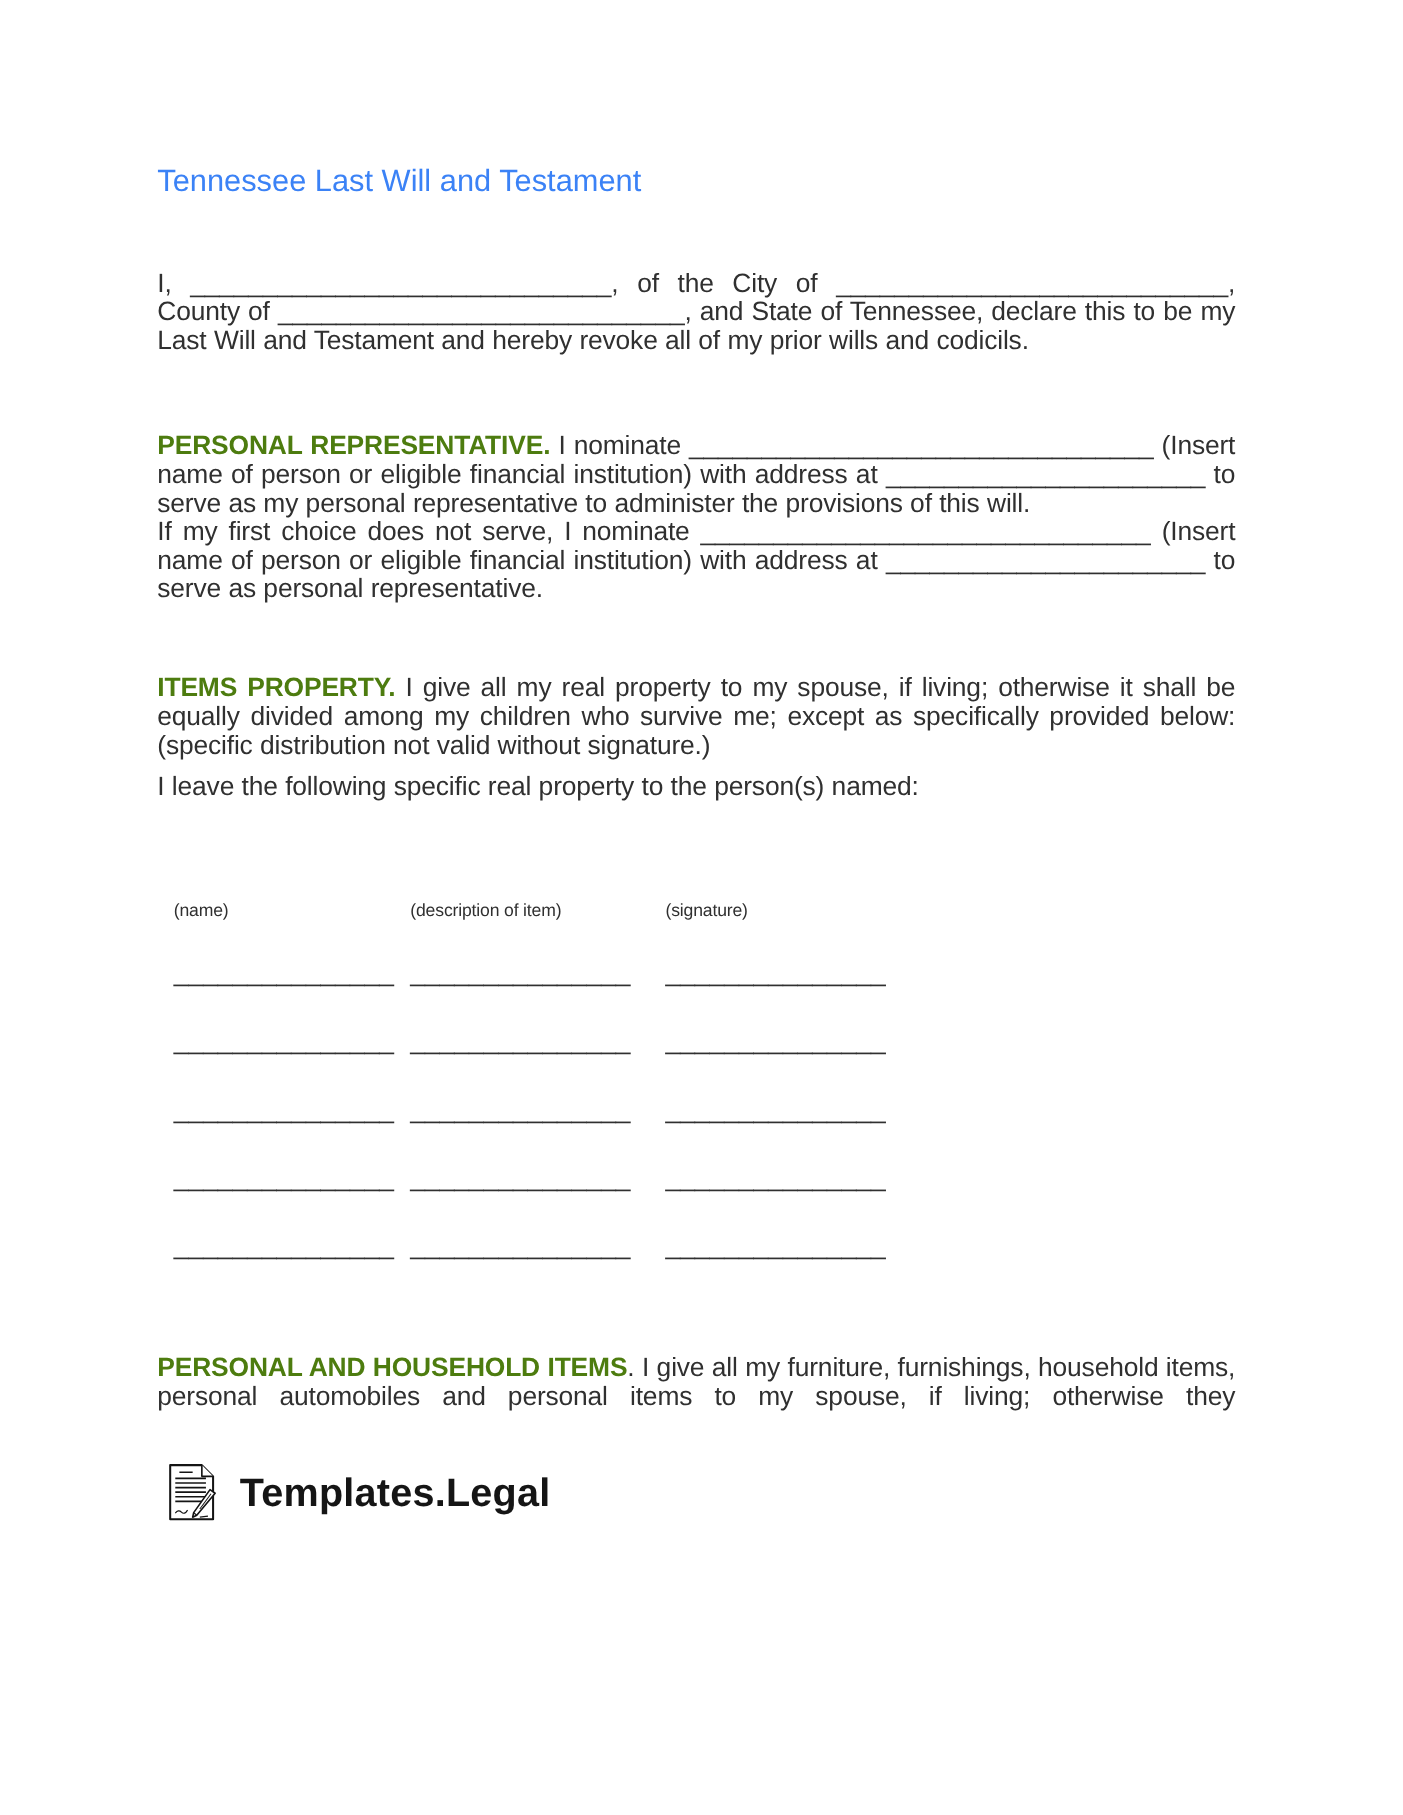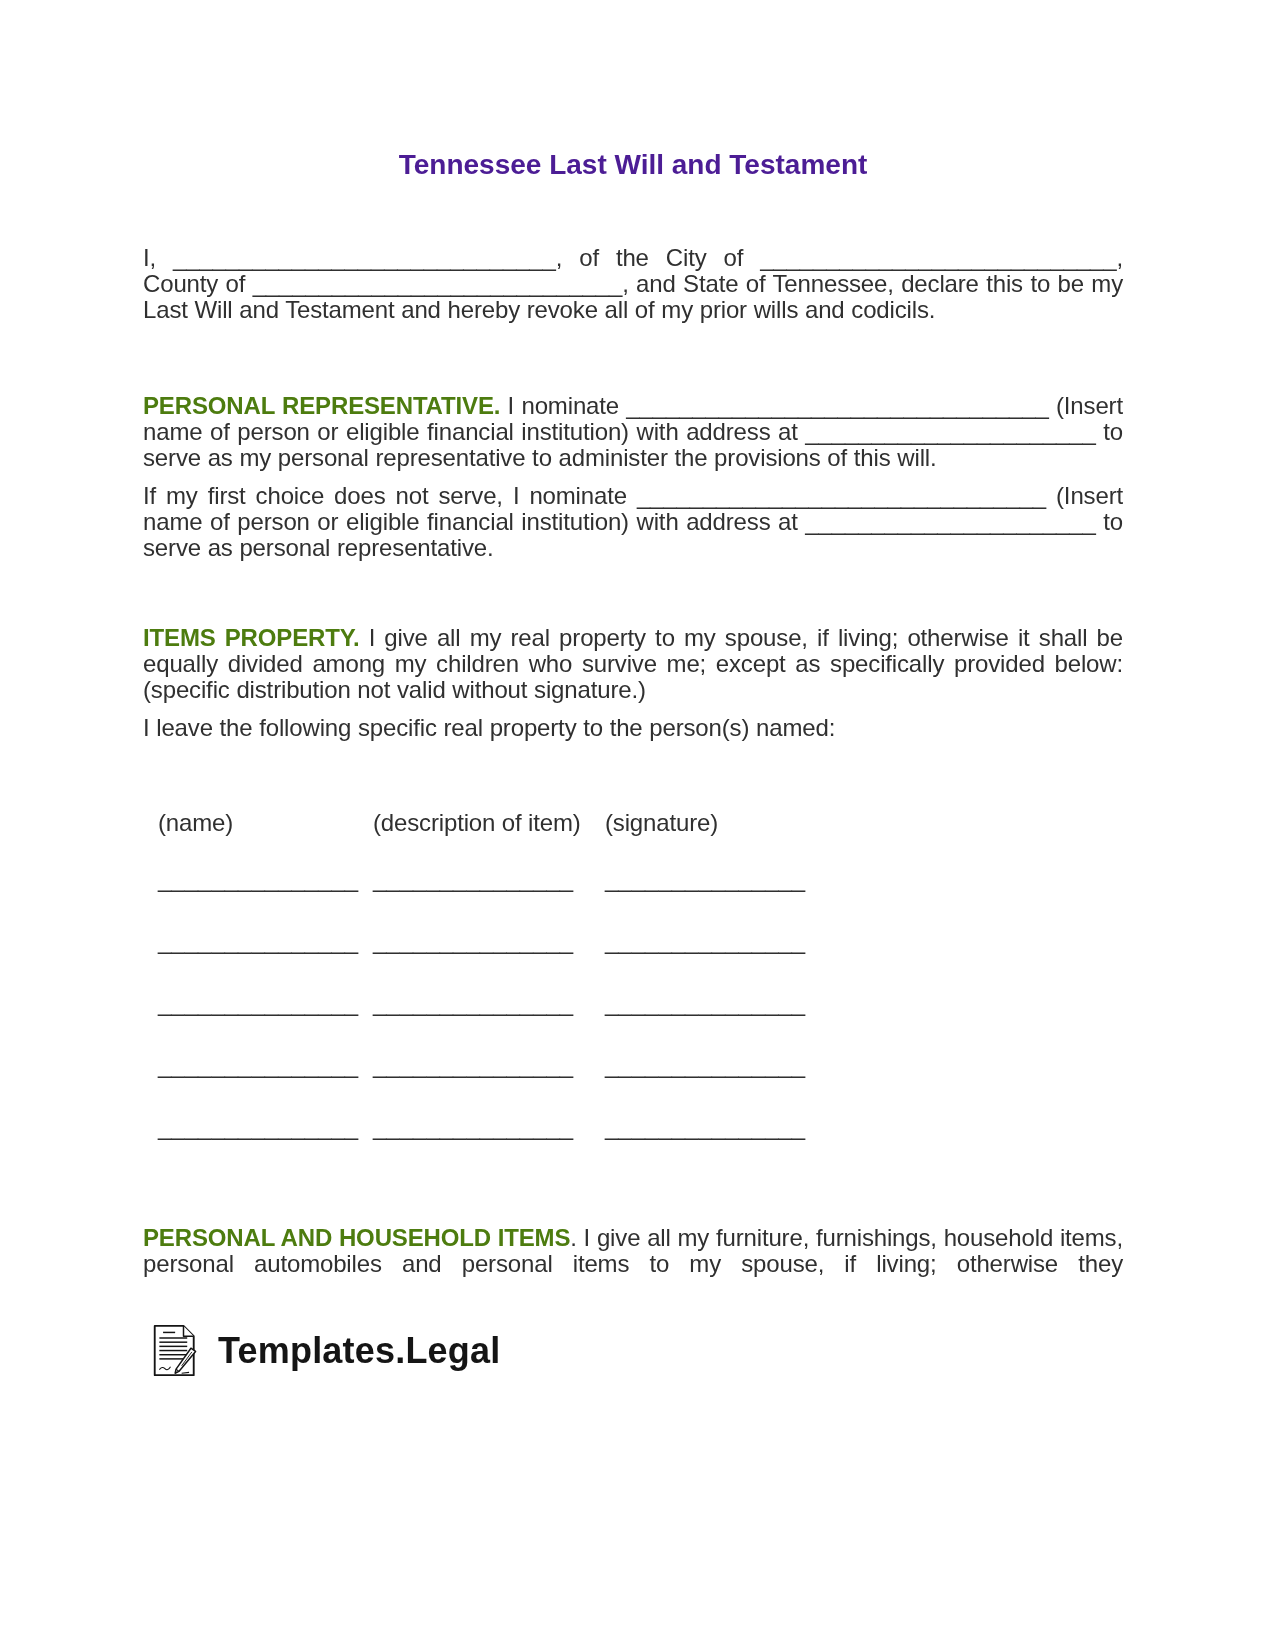--- a/index.html
+++ b/index.html
@@ -15,49 +15,49 @@
     color: #303030;
   }
   .page {
     box-sizing: border-box;
     width: 1275px;
     height: 1650px;
     padding: 147px 152px 0 143px;
     background: #ffffff;
   }
   .doc-title {
-    text-align: center;
+    text-align: left;
     font-size: 28px;
     line-height: 36px;
-    font-weight: 700;
-    color: #4c1d95;
+    font-weight: 400;
+    color: #3b82f6;
   }
   .para {
     font-size: 24px;
     line-height: 26px;
     text-align: justify;
     letter-spacing: -0.15px;
     word-spacing: 0.2px;
   }
   .para .section-heading {
     font-weight: 700;
     color: #4d7c0f;
   }
   .intro-para        { margin-top: 62px; }
   .pr-para-1         { margin-top: 70px; }
-  .pr-para-2         { margin-top: 12px; }
+  .pr-para-2         { }
   .rp-para           { margin-top: 64px; }
   .leadin-para       { margin-top: 12px; text-align: left; }
   .ph-para           { margin-top: 81px; text-align-last: justify; }
 
   .tbl-header {
-    margin-top: 64px;
+    margin-top: 82px;
     position: relative;
     height: 35px;
-    font-size: 24px;
+    font-size: 16px;
     line-height: 35px;
     letter-spacing: -0.15px;
   }
   .tbl-row {
     position: relative;
     height: 35px;
     margin-top: 27px;
     font-size: 24px;
     line-height: 35px;
   }

